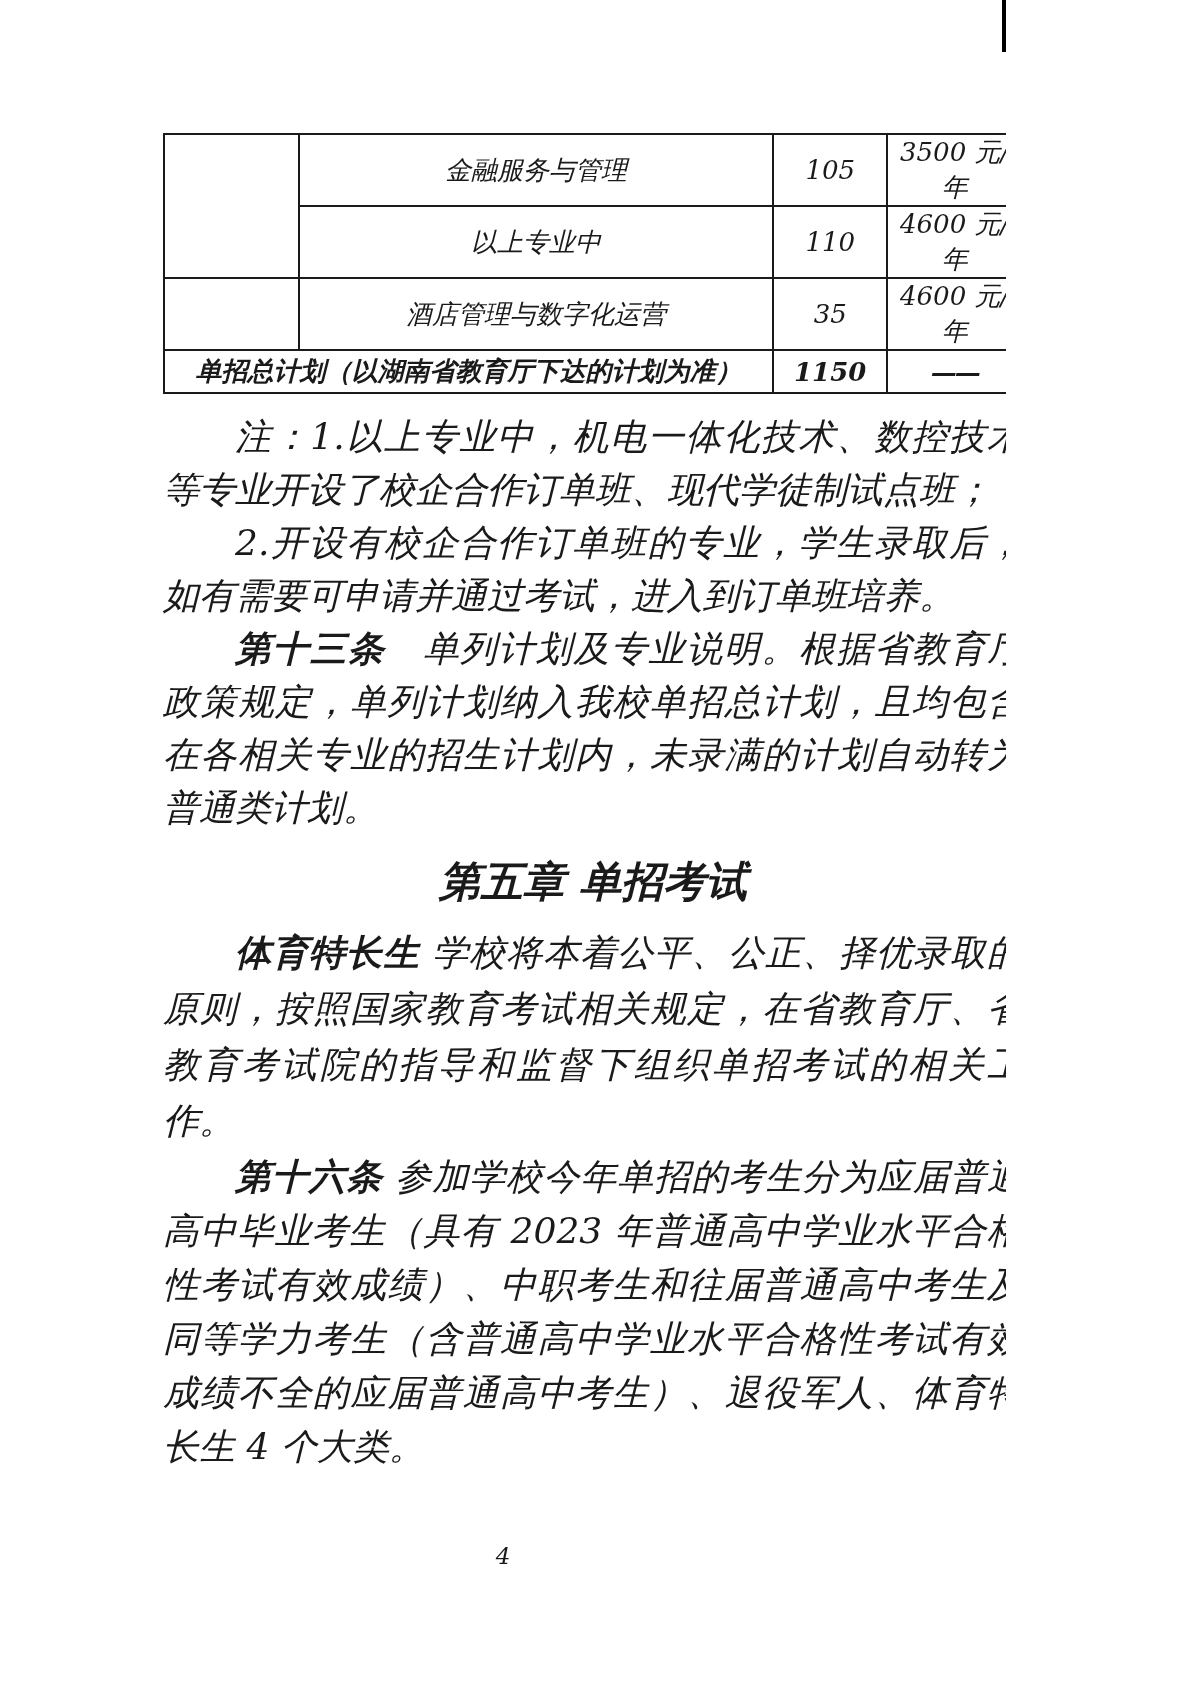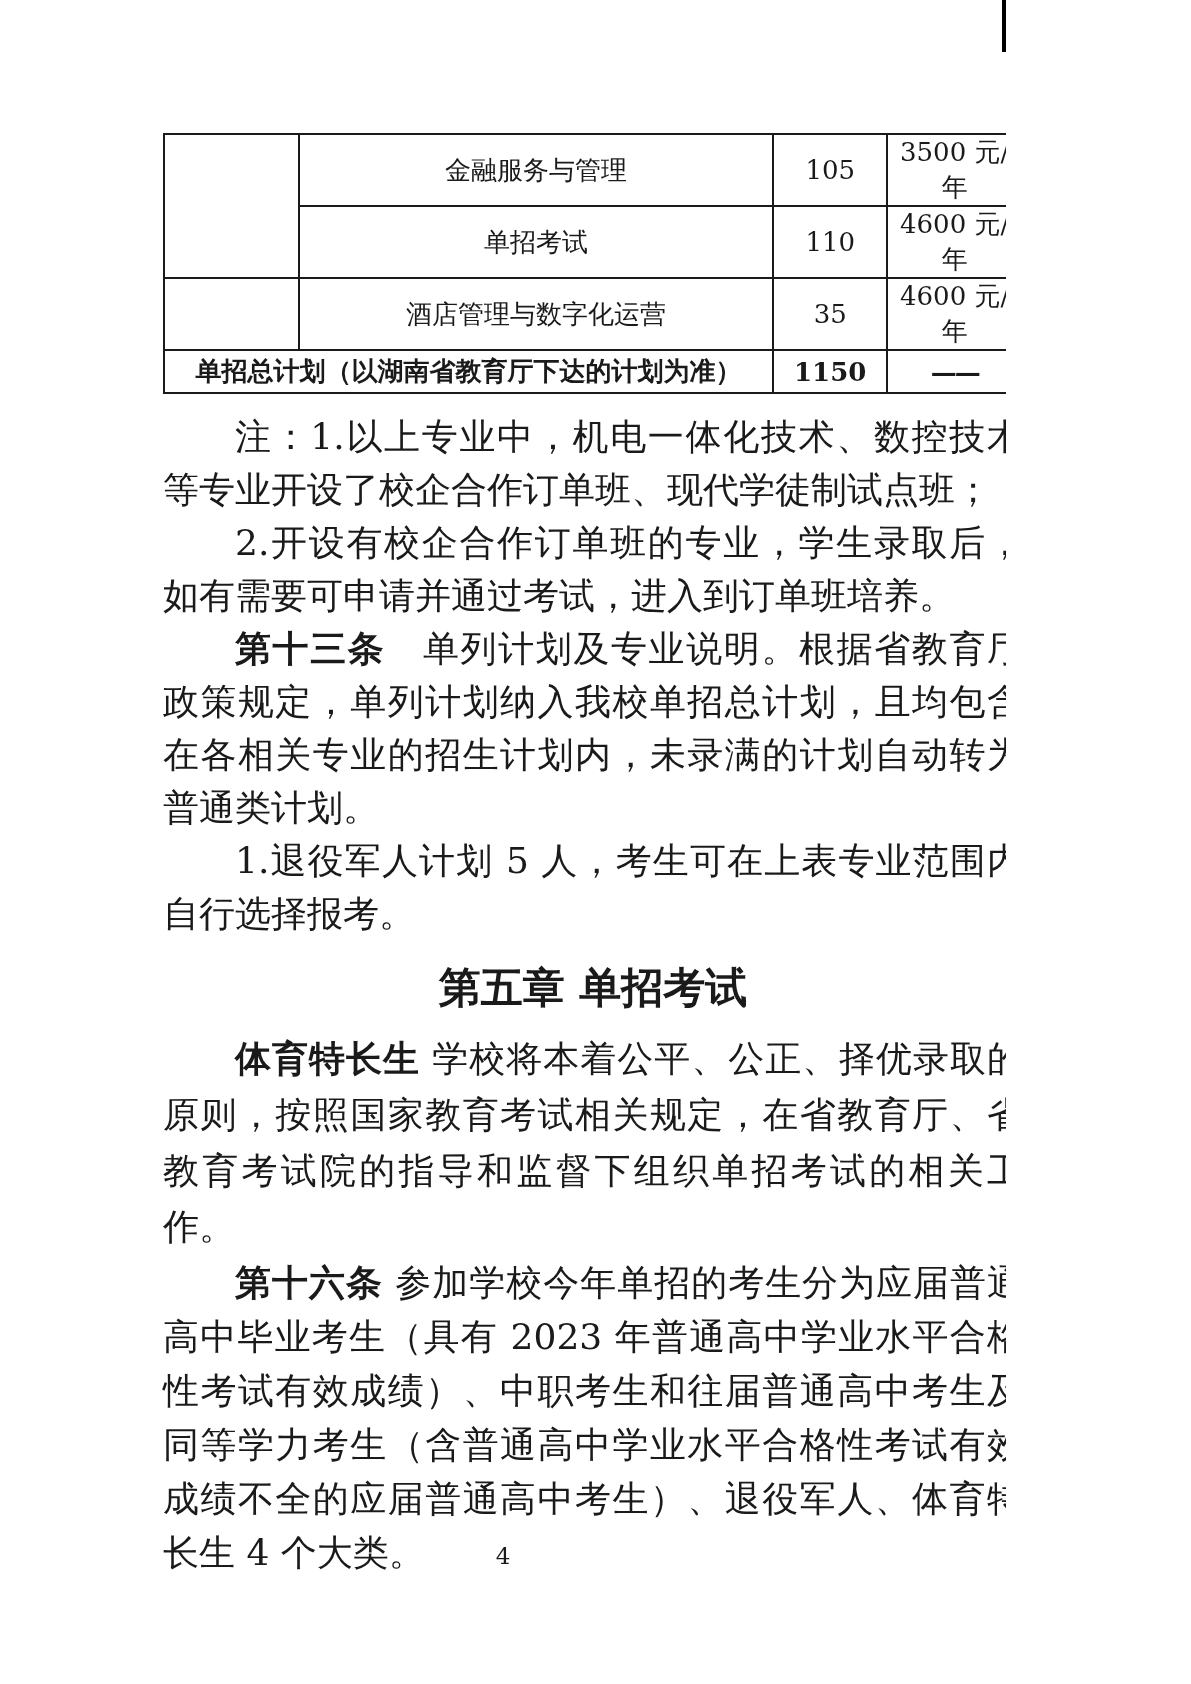--- a/index.html
+++ b/index.html
@@ -8,20 +8,21 @@
     background: #ffffff;
   }
   .page {
     position: relative;
     width: 1006px;
     height: 1684px;
     background: #ffffff;
     color: #1a1a1a;
     font-family: "DejaVu Serif", "Liberation Serif", serif;
     overflow: hidden;
+    font-style: italic;
   }
   .corner-mark {
     position: absolute;
     top: 0;
     right: 0;
     width: 4px;
     height: 52px;
     background: #000000;
   }
   .content {
@@ -100,21 +101,21 @@
         <col style="width:15.7%">
       </colgroup>
       <tbody>
         <tr>
           <td rowspan="2"></td>
           <td>金融服务与管理</td>
           <td>105</td>
           <td>3500 元/年</td>
         </tr>
         <tr>
-          <td>单招考试</td>
+          <td>以上专业中</td>
           <td>110</td>
           <td>4600 元/年</td>
         </tr>
         <tr>
           <td></td>
           <td>酒店管理与数字化运营</td>
           <td>35</td>
           <td>4600 元/年</td>
         </tr>
         <tr>
@@ -124,21 +125,20 @@
         </tr>
       </tbody>
     </table>
 
     <p class="para p-note1">注：1.以上专业中，机电一体化技术、数控技术等专业开设了校企合作订单班、现代学徒制试点班；</p>
 
     <p class="para">2.开设有校企合作订单班的专业，学生录取后，如有需要可申请并通过考试，进入到订单班培养。</p>
 
     <p class="para"><span class="lead">第十三条</span><span>　单列计划及专业说明。根据省教育厅政策规定，单列计划纳入我校单招总计划，且均包含在各相关专业的招生计划内，未录满的计划自动转为普通类计划。</span></p>
 
-    <p class="para">1.退役军人计划 5 人，考生可在上表专业范围内自行选择报考。</p>
 
 
 
     <p class="para chapter">第五章 单招考试</p>
 
     <p class="para p-a15"><span class="lead">体育特长生</span><span> 学校将本着公平、公正、择优录取的原则，按照国家教育考试相关规定，在省教育厅、省教育考试院的指导和监督下组织单招考试的相关工作。</span></p>
 
     <p class="para p-a16"><span class="lead">第十六条</span><span> 参加学校今年单招的考生分为应届普通高中毕业考生（具有 2023 年普通高中学业水平合格性考试有效成绩）、中职考生和往届普通高中考生及同等学力考生（含普通高中学业水平合格性考试有效成绩不全的应届普通高中考生）、退役军人、体育特长生 4 个大类。</span></p>
 
   </div>

